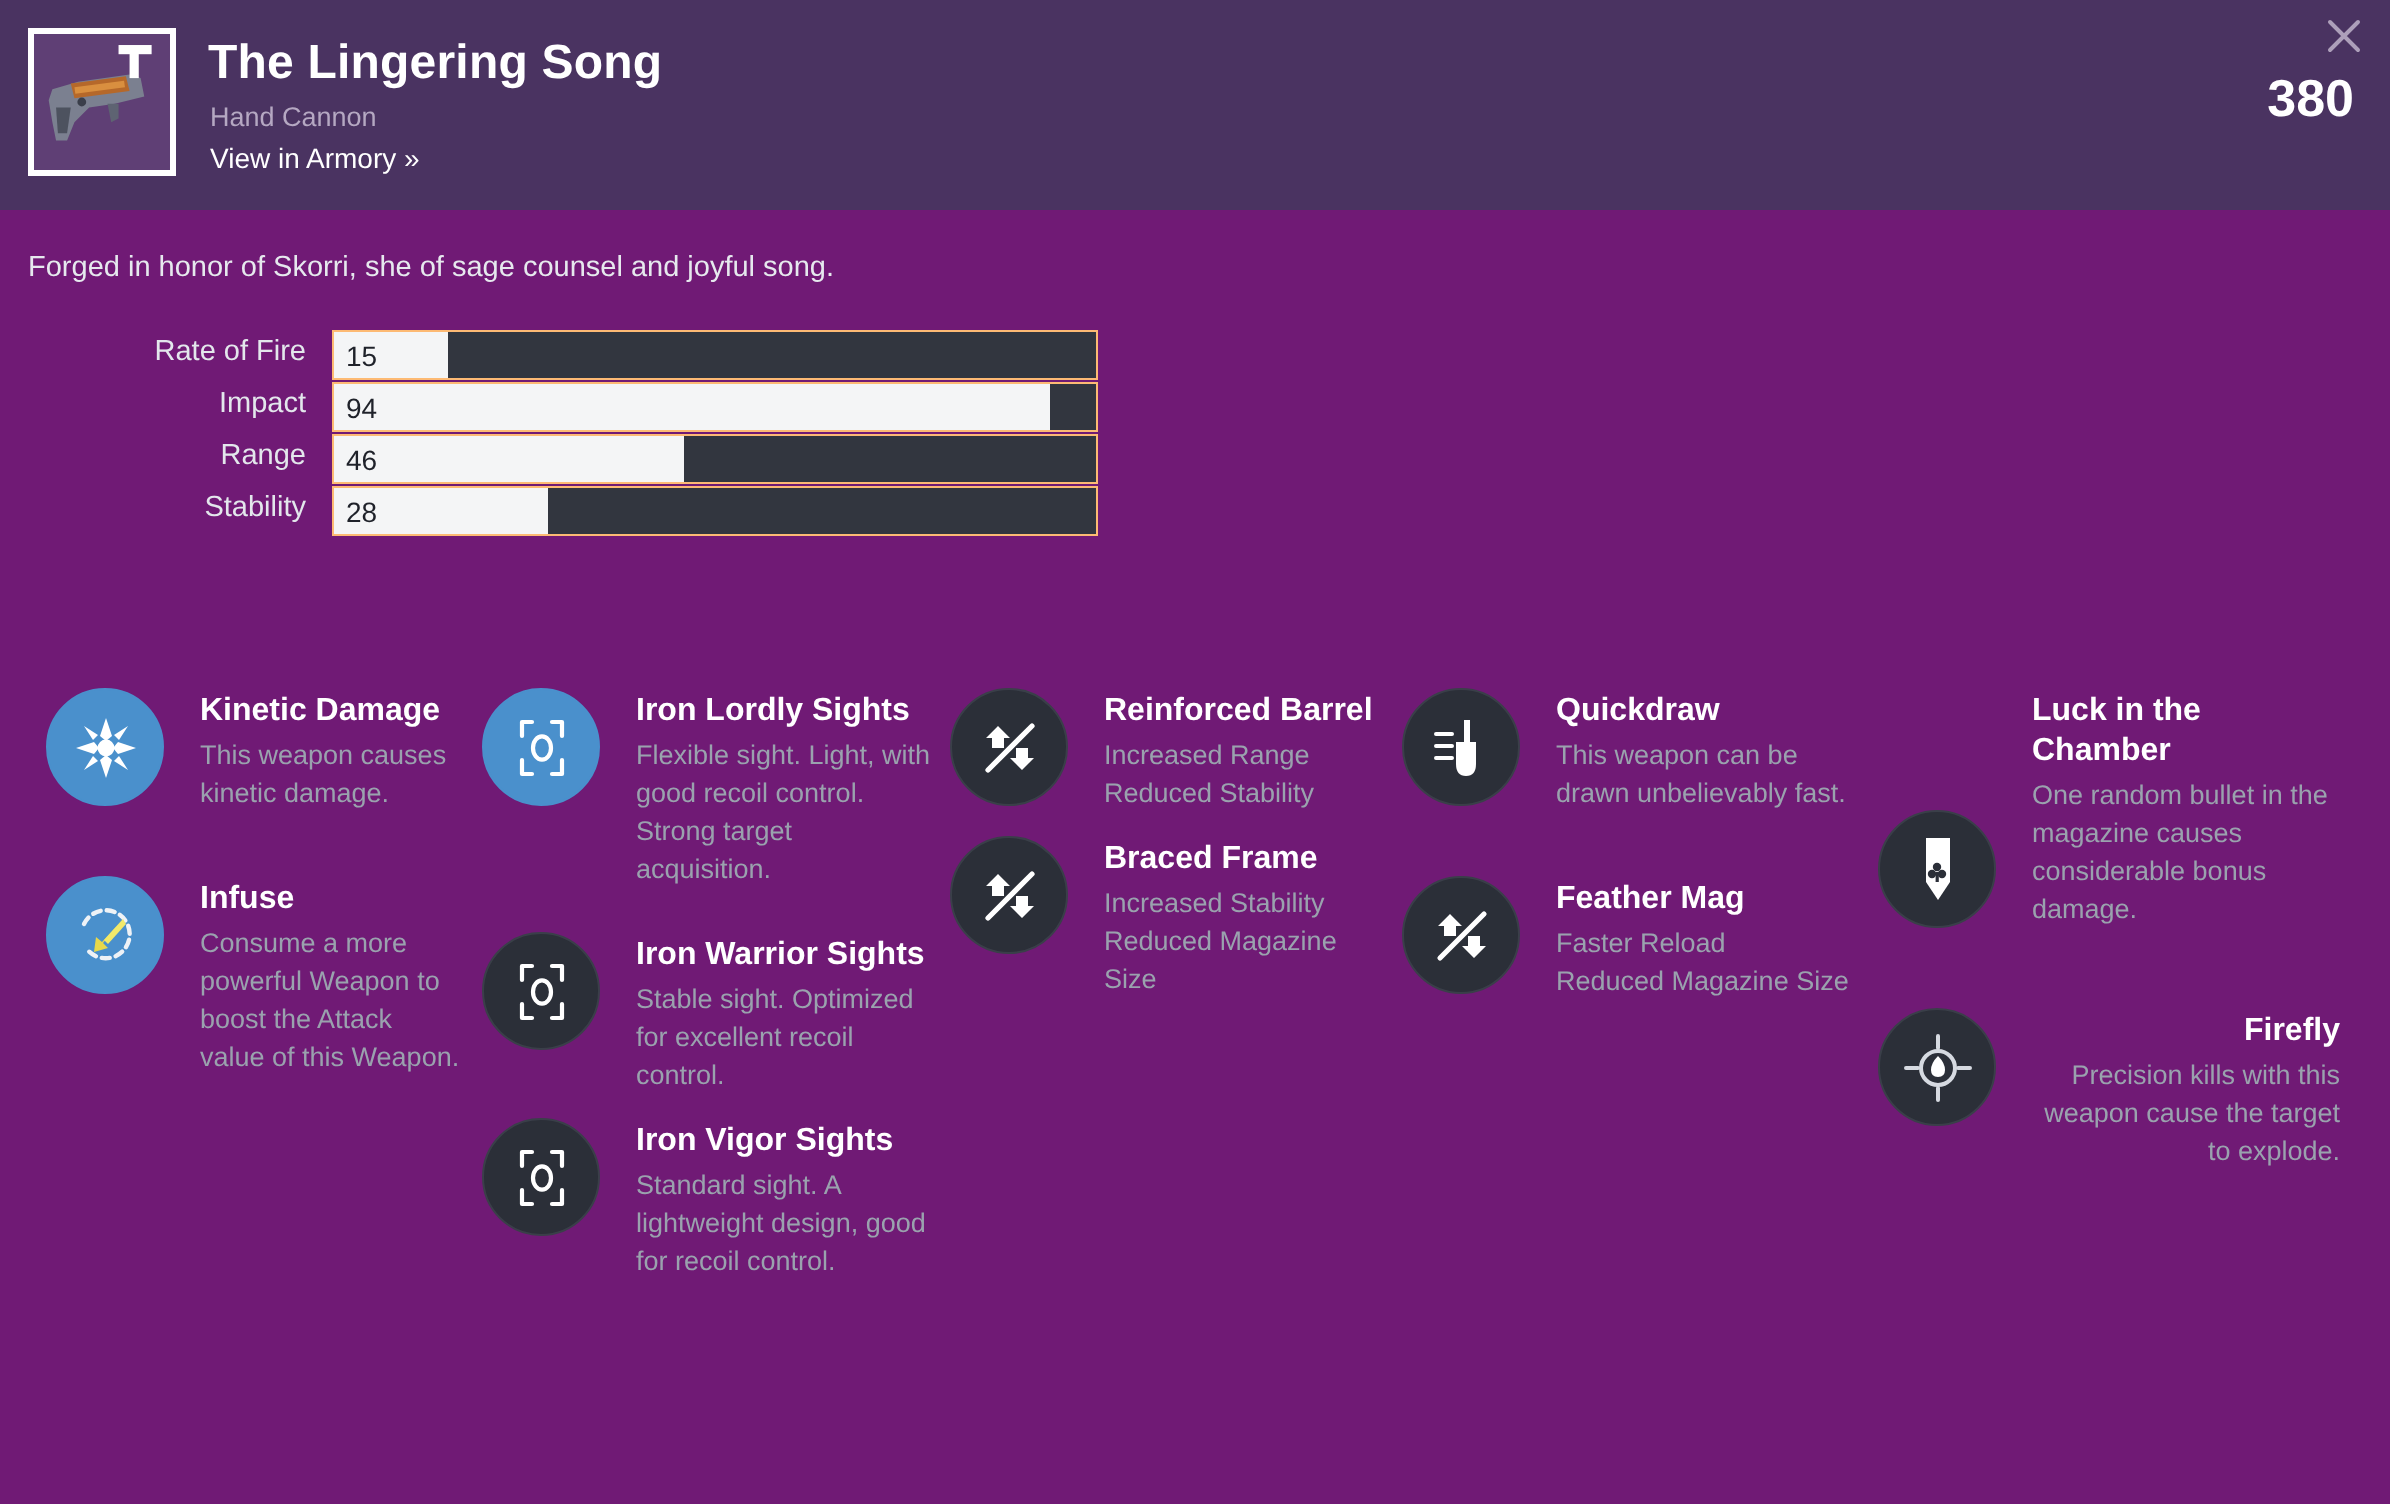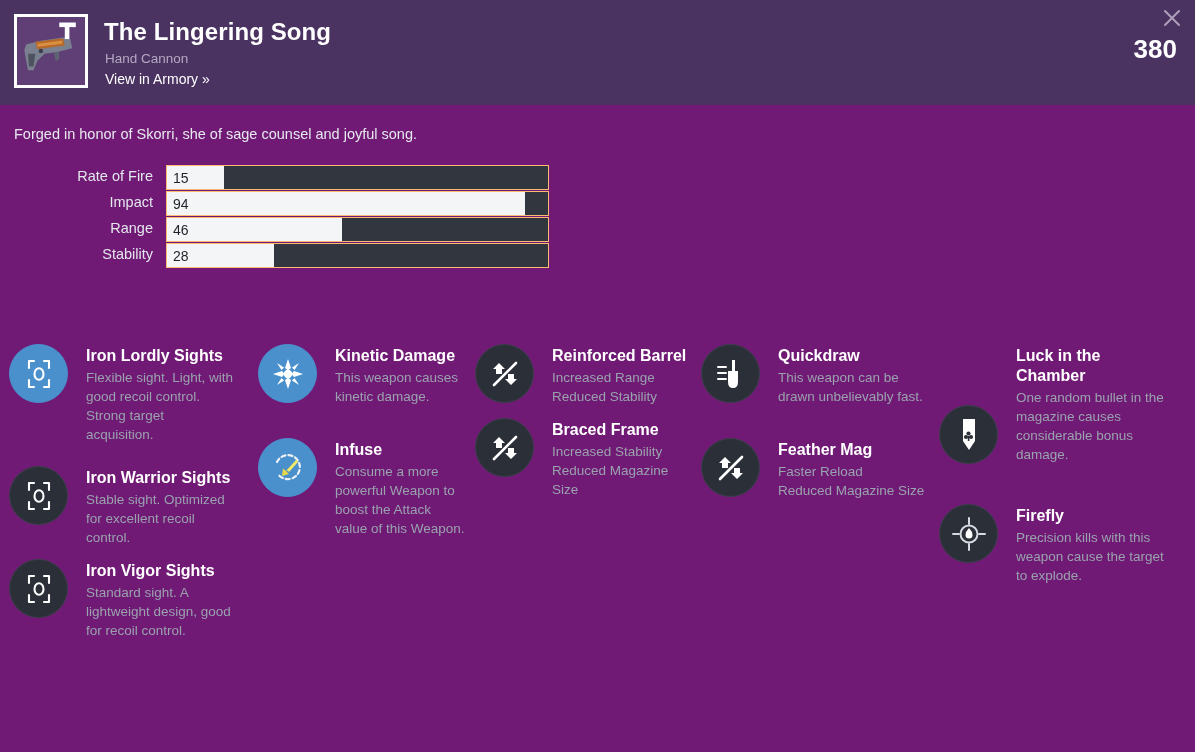--- a/index.html
+++ b/index.html
@@ -165,58 +165,20 @@
       <div class="stat-row">
         <div class="stat-label">Stability</div>
         <div class="stat-bar">
           <div class="stat-fill" style="width: 28%;"></div>
           <div class="stat-val">28</div>
         </div>
       </div>
     </div>
 
   <div class="perks">
-      <div class="perk-col c1">
-        <div class="perk" style="margin-top: 0px;">
-          <div class="perk-icon active">
-            <svg width="32" height="32" viewBox="0 0 32 32">
-        <path d="M11 3 L6 3 L6 10 M6 22 L6 29 L11 29 M21 3 L26 3 L26 10 M26 22 L26 29 L21 29" stroke="#ffffff" fill="none" stroke-width="2.1" stroke-linecap="round" stroke-linejoin="round"></path>
-        <ellipse cx="16" cy="16" rx="4.5" ry="5.8" stroke="#ffffff" fill="none" stroke-width="2.1" stroke-linecap="round" stroke-linejoin="round"></ellipse>
-      </svg>
-          </div>
-          <div class="perk-text">
-            <div class="perk-name">Iron Lordly Sights</div>
-            <div class="perk-desc">Flexible sight. Light, with good recoil control. Strong target acquisition.</div>
-          </div>
-        </div>
-        <div class="perk" style="margin-top: 22px;">
-          <div class="perk-icon">
-            <svg width="32" height="32" viewBox="0 0 32 32">
-        <path d="M11 3 L6 3 L6 10 M6 22 L6 29 L11 29 M21 3 L26 3 L26 10 M26 22 L26 29 L21 29" stroke="#ffffff" fill="none" stroke-width="2.1" stroke-linecap="round" stroke-linejoin="round"></path>
-        <ellipse cx="16" cy="16" rx="4.5" ry="5.8" stroke="#ffffff" fill="none" stroke-width="2.1" stroke-linecap="round" stroke-linejoin="round"></ellipse>
-      </svg>
-          </div>
-          <div class="perk-text">
-            <div class="perk-name">Iron Warrior Sights</div>
-            <div class="perk-desc">Stable sight. Optimized for excellent recoil control.</div>
-          </div>
-        </div>
-        <div class="perk" style="margin-top: 12px;">
-          <div class="perk-icon">
-            <svg width="32" height="32" viewBox="0 0 32 32">
-        <path d="M11 3 L6 3 L6 10 M6 22 L6 29 L11 29 M21 3 L26 3 L26 10 M26 22 L26 29 L21 29" stroke="#ffffff" fill="none" stroke-width="2.1" stroke-linecap="round" stroke-linejoin="round"></path>
-        <ellipse cx="16" cy="16" rx="4.5" ry="5.8" stroke="#ffffff" fill="none" stroke-width="2.1" stroke-linecap="round" stroke-linejoin="round"></ellipse>
-      </svg>
-          </div>
-          <div class="perk-text">
-            <div class="perk-name">Iron Vigor Sights</div>
-            <div class="perk-desc">Standard sight. A lightweight design, good for recoil control.</div>
-          </div>
-        </div>
-      </div>
       <div class="perk-col c0">
         <div class="perk" style="margin-top: 0px;">
           <div class="perk-icon active">
             <svg width="34" height="34" viewBox="0 0 34 34">
         <circle cx="17" cy="17" r="4.2" fill="#ffffff"></circle>
         <path d="M17 2 L20 11 L17 13.5 L14 11 Z" fill="#ffffff"></path>
         <path d="M17 32 L20 23 L17 20.5 L14 23 Z" fill="#ffffff"></path>
         <path d="M2 17 L11 14 L13.5 17 L11 20 Z" fill="#ffffff"></path>
         <path d="M32 17 L23 14 L20.5 17 L23 20 Z" fill="#ffffff"></path>
         <path d="M6 6 L13 10.5 L10.5 13 Z" fill="#ffffff"></path>
@@ -237,20 +199,58 @@
         <path d="M27 9 L16 21 L13 18.5 L12 26 L19 24 L16.5 21.5 Z" fill="#e8d84a"></path>
         <path d="M26.5 9.5 L17 20 L19 22 L28 12 Z" fill="#f2e96a"></path>
       </svg>
           </div>
           <div class="perk-text">
             <div class="perk-name">Infuse</div>
             <div class="perk-desc">Consume a more powerful Weapon to boost the Attack value of this Weapon.</div>
           </div>
         </div>
       </div>
+      <div class="perk-col c1">
+        <div class="perk" style="margin-top: 0px;">
+          <div class="perk-icon active">
+            <svg width="32" height="32" viewBox="0 0 32 32">
+        <path d="M11 3 L6 3 L6 10 M6 22 L6 29 L11 29 M21 3 L26 3 L26 10 M26 22 L26 29 L21 29" stroke="#ffffff" fill="none" stroke-width="2.1" stroke-linecap="round" stroke-linejoin="round"></path>
+        <ellipse cx="16" cy="16" rx="4.5" ry="5.8" stroke="#ffffff" fill="none" stroke-width="2.1" stroke-linecap="round" stroke-linejoin="round"></ellipse>
+      </svg>
+          </div>
+          <div class="perk-text">
+            <div class="perk-name">Iron Lordly Sights</div>
+            <div class="perk-desc">Flexible sight. Light, with good recoil control. Strong target acquisition.</div>
+          </div>
+        </div>
+        <div class="perk" style="margin-top: 22px;">
+          <div class="perk-icon">
+            <svg width="32" height="32" viewBox="0 0 32 32">
+        <path d="M11 3 L6 3 L6 10 M6 22 L6 29 L11 29 M21 3 L26 3 L26 10 M26 22 L26 29 L21 29" stroke="#ffffff" fill="none" stroke-width="2.1" stroke-linecap="round" stroke-linejoin="round"></path>
+        <ellipse cx="16" cy="16" rx="4.5" ry="5.8" stroke="#ffffff" fill="none" stroke-width="2.1" stroke-linecap="round" stroke-linejoin="round"></ellipse>
+      </svg>
+          </div>
+          <div class="perk-text">
+            <div class="perk-name">Iron Warrior Sights</div>
+            <div class="perk-desc">Stable sight. Optimized for excellent recoil control.</div>
+          </div>
+        </div>
+        <div class="perk" style="margin-top: 12px;">
+          <div class="perk-icon">
+            <svg width="32" height="32" viewBox="0 0 32 32">
+        <path d="M11 3 L6 3 L6 10 M6 22 L6 29 L11 29 M21 3 L26 3 L26 10 M26 22 L26 29 L21 29" stroke="#ffffff" fill="none" stroke-width="2.1" stroke-linecap="round" stroke-linejoin="round"></path>
+        <ellipse cx="16" cy="16" rx="4.5" ry="5.8" stroke="#ffffff" fill="none" stroke-width="2.1" stroke-linecap="round" stroke-linejoin="round"></ellipse>
+      </svg>
+          </div>
+          <div class="perk-text">
+            <div class="perk-name">Iron Vigor Sights</div>
+            <div class="perk-desc">Standard sight. A lightweight design, good for recoil control.</div>
+          </div>
+        </div>
+      </div>
       <div class="perk-col c2">
         <div class="perk" style="margin-top: 0px;">
           <div class="perk-icon">
             <svg width="34" height="34" viewBox="0 0 34 34">
         <path d="M5 12 L11 6 L17 12 L14 12 L14 17 L8 17 L8 12 Z" fill="#ffffff"></path>
         <path d="M17 22 L23 28 L29 22 L26 22 L26 17 L20 17 L20 22 Z" fill="#ffffff"></path>
         <path d="M28 6 L6 28" stroke="#ffffff" stroke-width="2.6" stroke-linecap="round"></path>
       </svg>
           </div>
           <div class="perk-text">
@@ -309,21 +309,21 @@
         <circle cx="17" cy="20" r="2.1" fill="#2b2f38"></circle>
         <circle cx="14.5" cy="16.5" r="2.1" fill="#2b2f38"></circle>
         <rect x="13.8" y="19" width="1.6" height="5" fill="#2b2f38"></rect>
       </svg>
           </div>
           <div class="perk-text">
             <div class="perk-name">Luck in the Chamber</div>
             <div class="perk-desc">One random bullet in the magazine causes considerable bonus damage.</div>
           </div>
         </div>
-        <div class="perk" style="margin-top: 40px;">
+        <div class="perk" style="margin-top: 40px; text-align: right;">
           <div class="perk-icon">
             <svg width="34" height="34" viewBox="0 0 34 34">
         <circle cx="17" cy="17" r="8.5" stroke="#d6dae1" fill="none" stroke-width="2" stroke-linecap="round" stroke-linejoin="round"></circle>
         <path d="M17 1 L17 7 M17 27 L17 33 M1 17 L7 17 M27 17 L33 17" stroke="#d6dae1" fill="none" stroke-width="2" stroke-linecap="round" stroke-linejoin="round"></path>
         <path d="M17 11 Q20.5 14.5 20.5 18 Q20.5 21.5 17 21.5 Q13.5 21.5 13.5 18 Q13.5 14.5 17 11 Z" fill="#ffffff"></path>
       </svg>
           </div>
           <div class="perk-text">
             <div class="perk-name">Firefly</div>
             <div class="perk-desc">Precision kills with this weapon cause the target to explode.</div>

